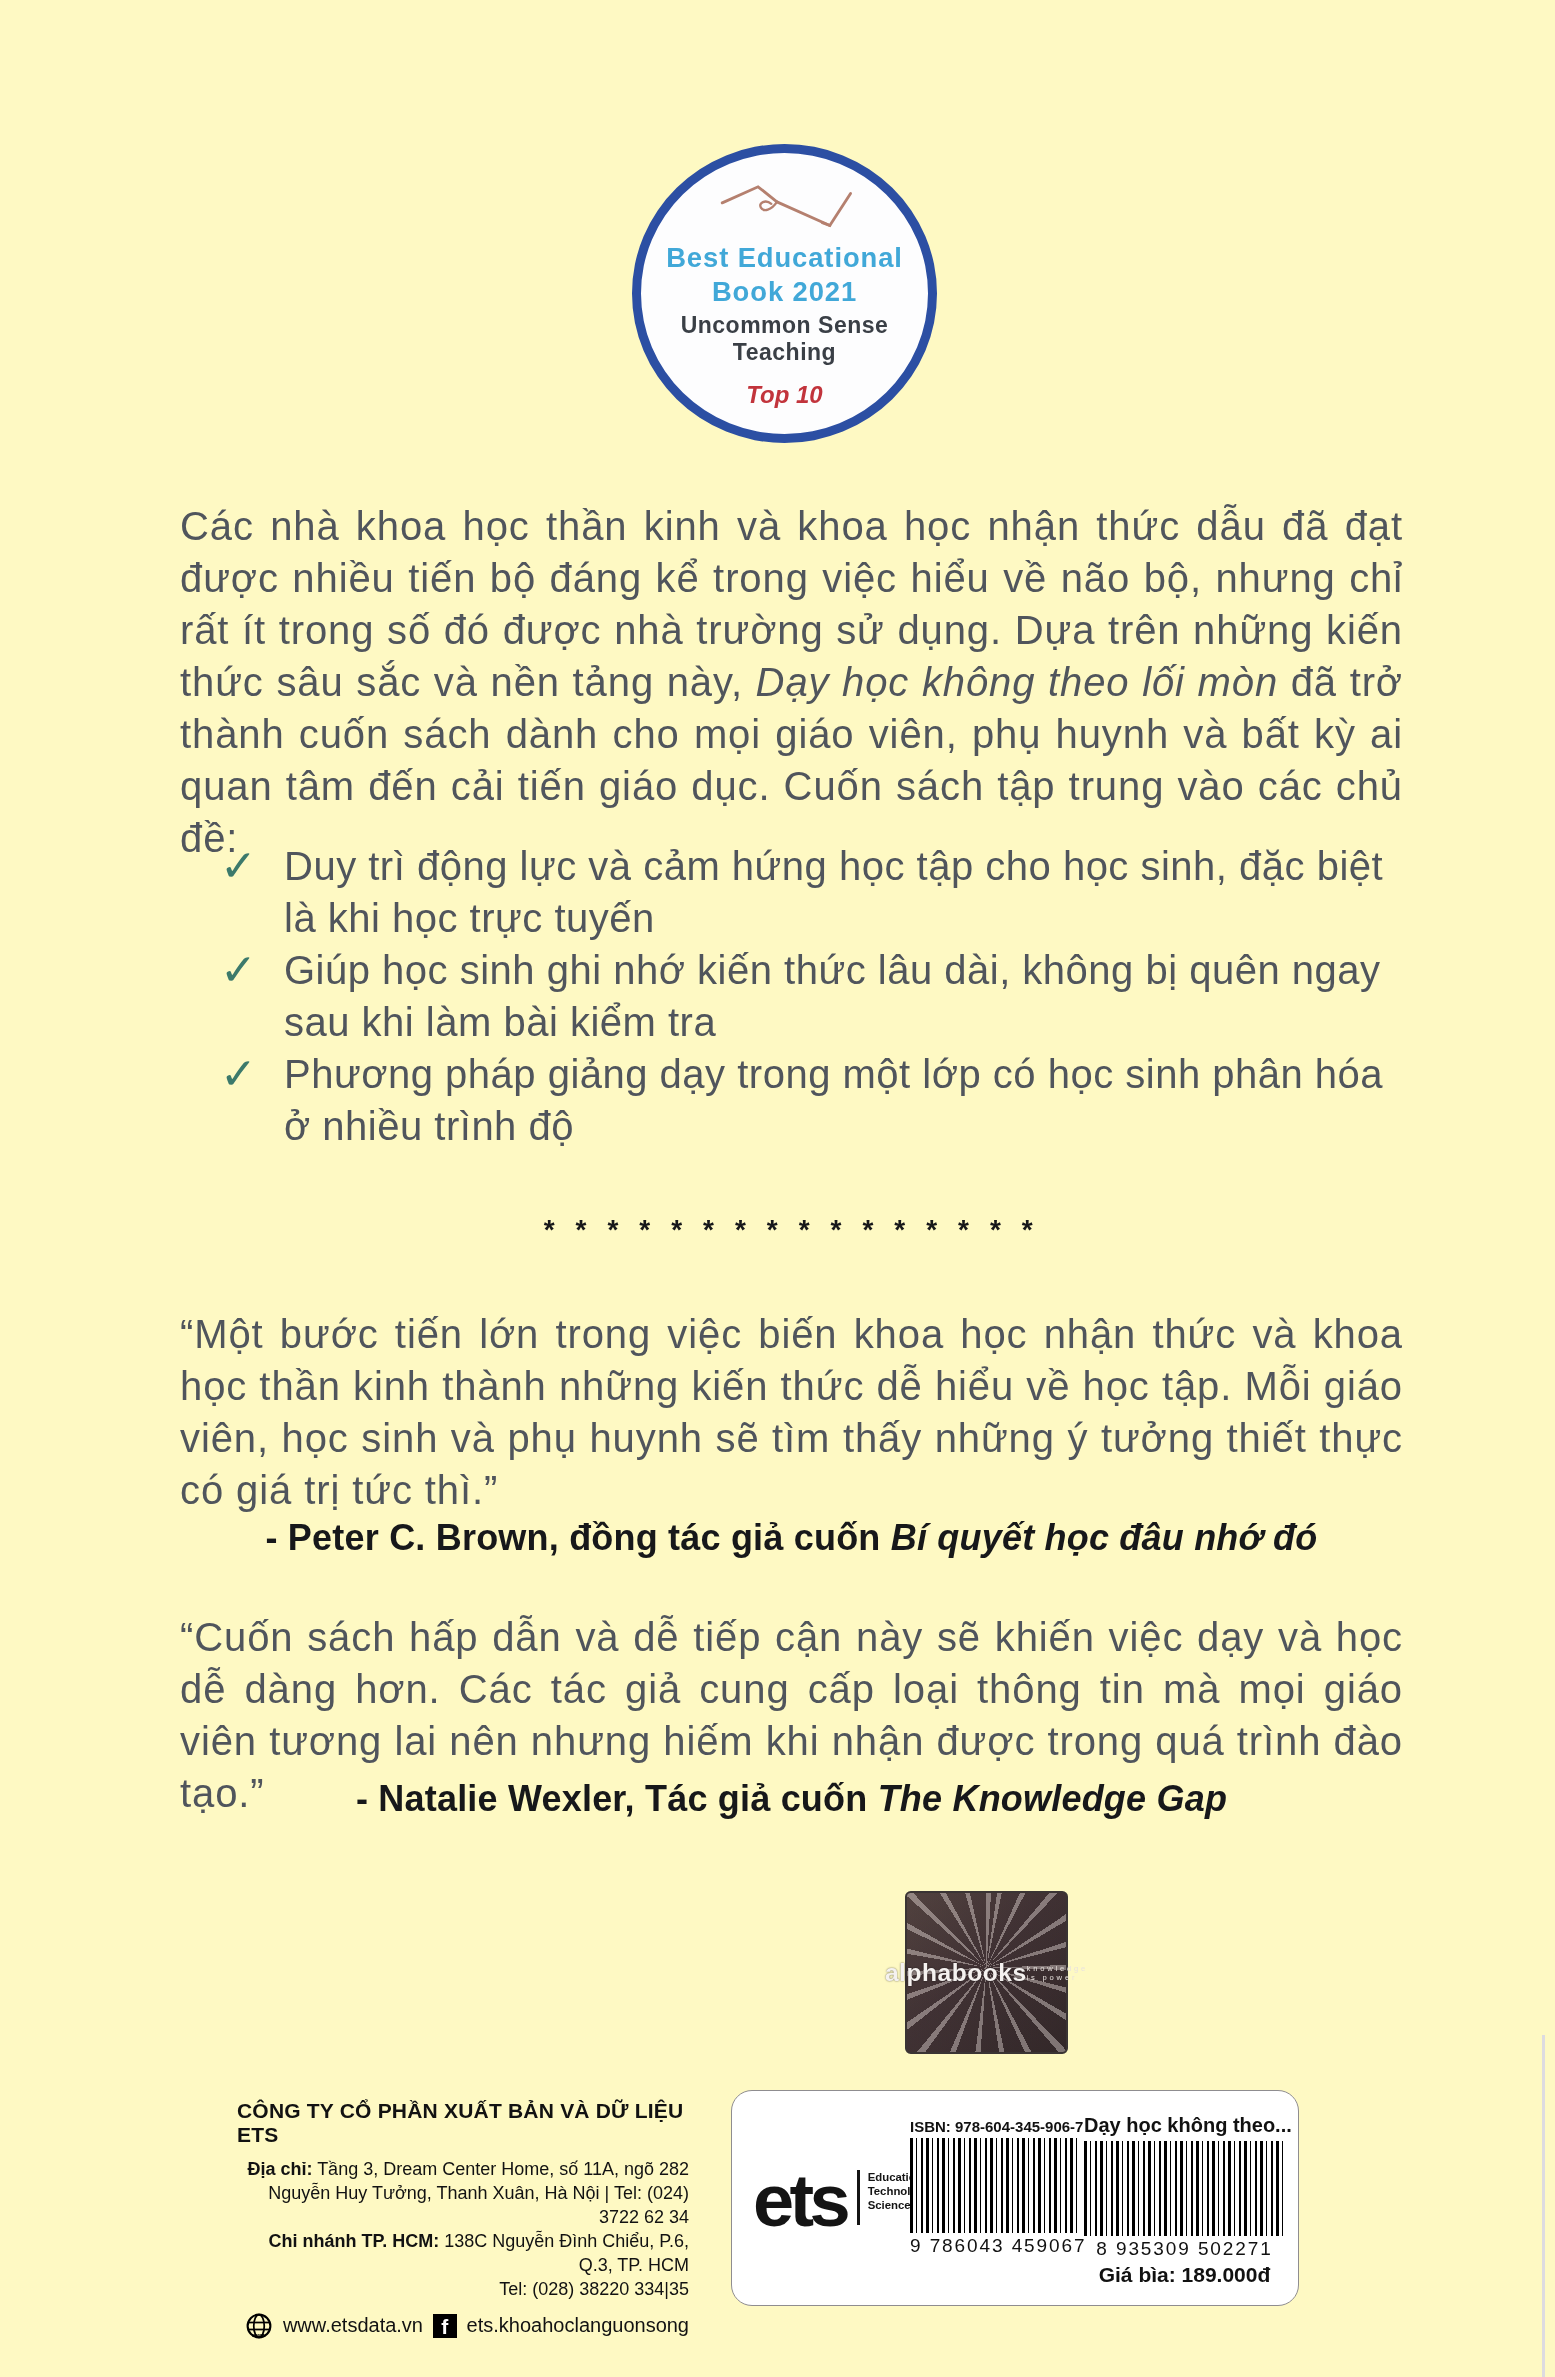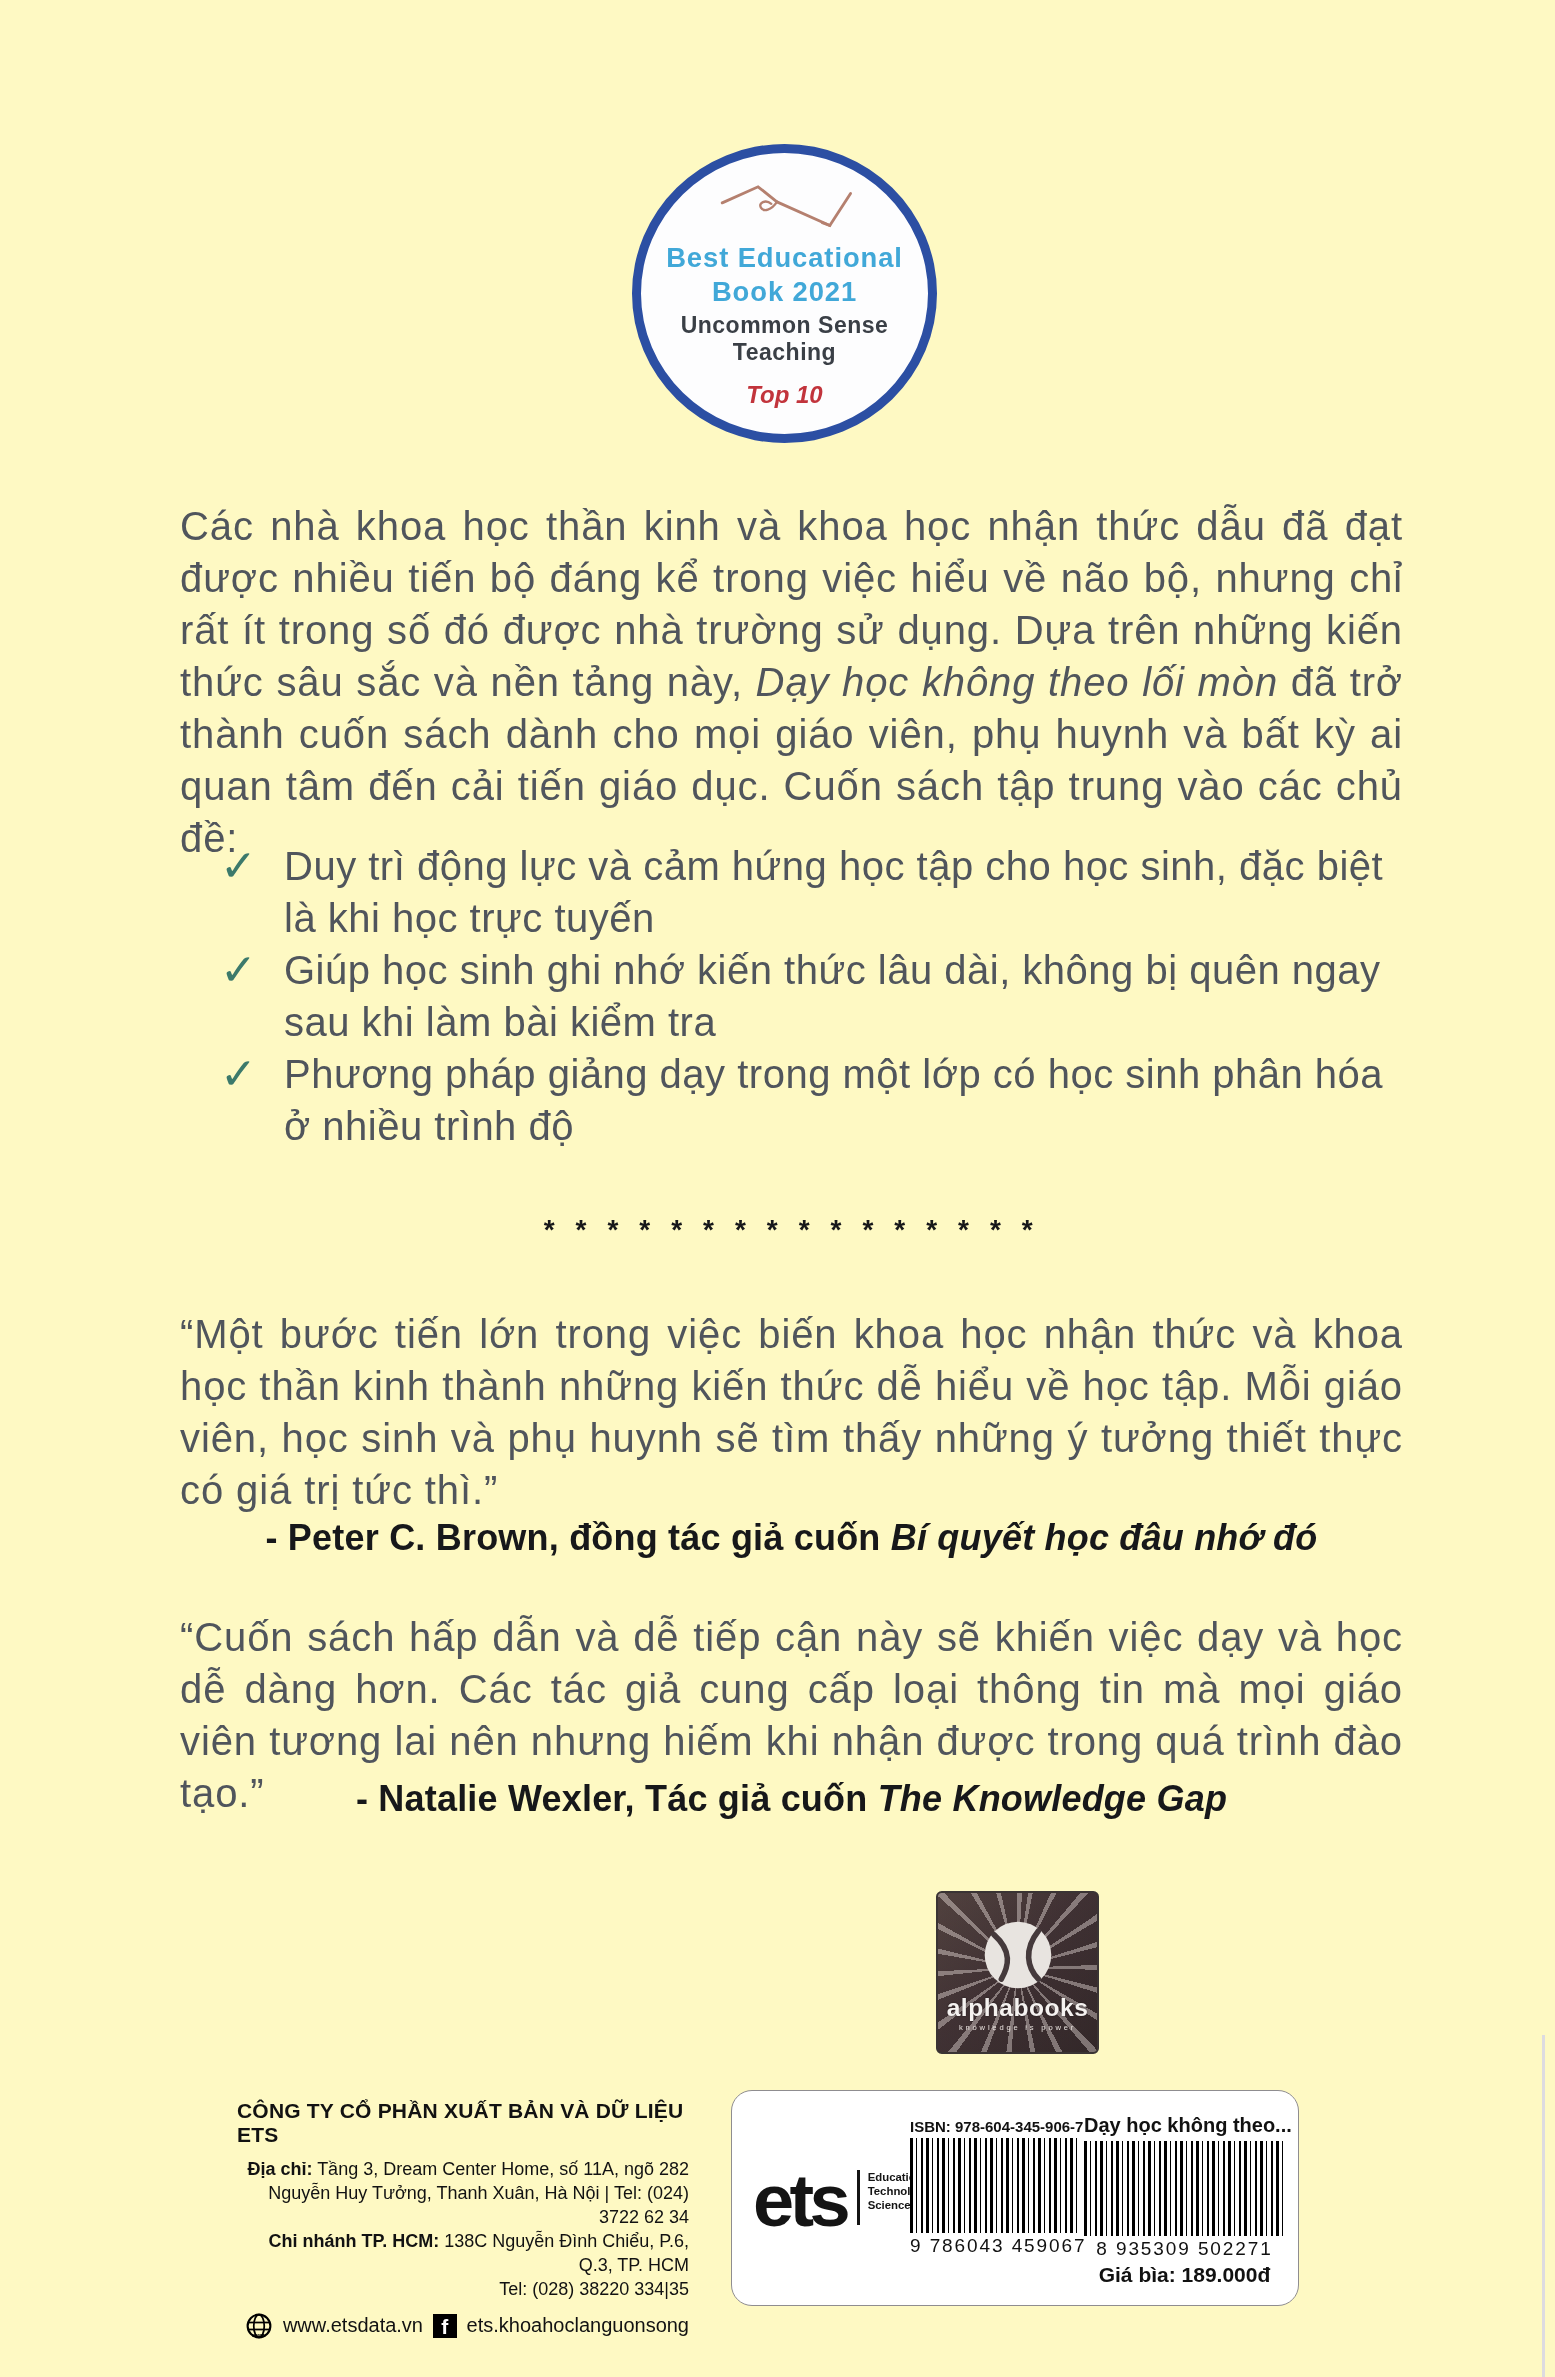--- a/index.html
+++ b/index.html
@@ -40,26 +40,26 @@
 
   .quote1{top:1308px;}
   .attr{font-size:36px;line-height:44px;color:#17181a;font-weight:bold;text-align:center;letter-spacing:0.2px;}
   .attr .attr-title{font-style:italic;}
   .attr1{top:1516px;}
   .quote2{top:1611px;}
   .attr2{top:1777px;}
 
   
   .alpha-logo{
-    position:absolute;left:936px;top:1891px;width:163px;height:163px;
+    position:absolute;left:905px;top:1891px;width:163px;height:163px;
     background:
       repeating-conic-gradient(from 8deg at 50% 47%, rgba(235,225,220,.40) 0deg 3.5deg, rgba(30,18,16,.15) 3.5deg 16deg),
       linear-gradient(135deg,#5a4a47 0%, #46373a 45%, #362b2d 100%);
     border:2.8px solid #3a3434;border-radius:5.7px;box-sizing:border-box;
-    display:flex;flex-direction:column;align-items:center;justify-content:center;
+    display:flex;flex-direction:row;align-items:center;justify-content:center;
   }
   .alpha-circle{width:74px;height:74px;margin-top:5.7px;}
   .alpha-name{color:#f5f2f0;font-weight:bold;font-size:24.6px;letter-spacing:0.5px;margin-top:1.9px;text-shadow:0 0 1.9px rgba(0,0,0,.6);}
   .alpha-tag{color:#e8e2de;font-size:7.6px;letter-spacing:2.8px;margin-top:0.9px;}
 
   
   .publisher{position:absolute;left:237px;top:2099px;width:452px;color:#121212;}
   .pub-company{font-weight:bold;font-size:21px;letter-spacing:0.2px;}
   .pub-lines{margin-top:9.5px;text-align:right;font-size:18px;line-height:24px;}
   .pub-lines b{font-weight:bold;}

